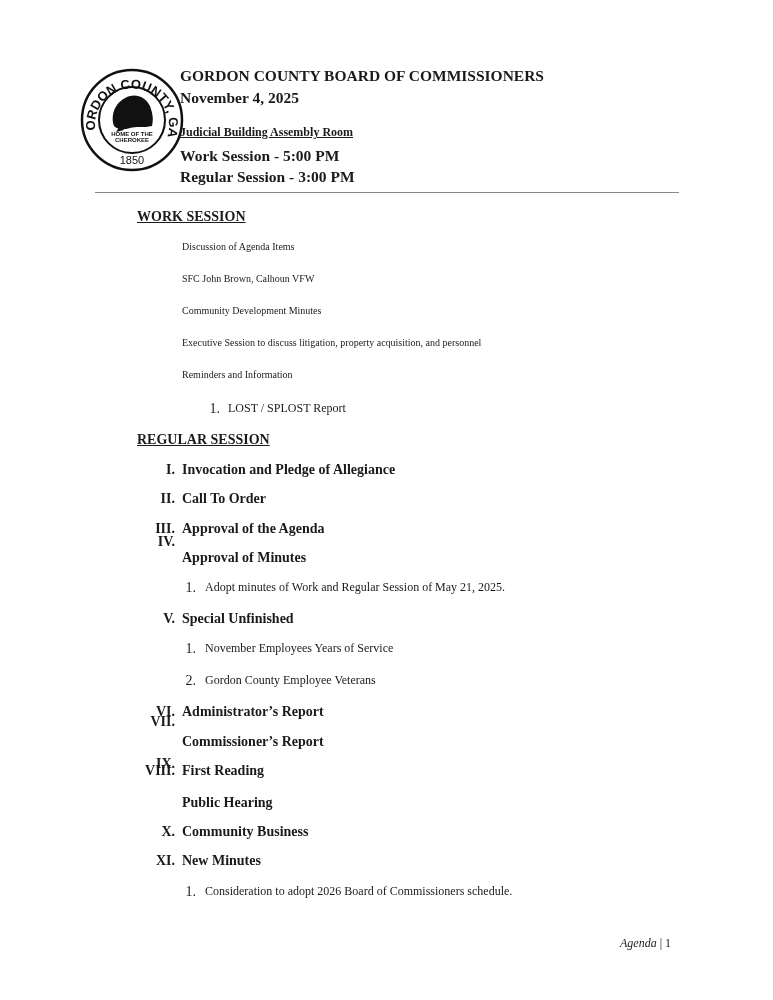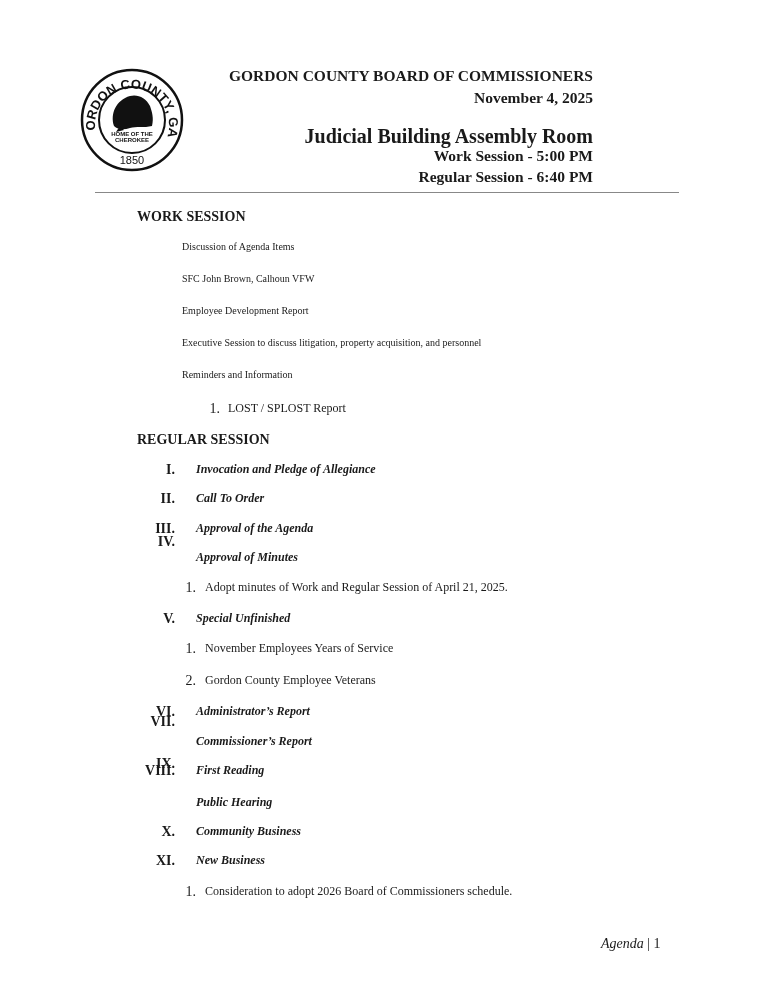--- a/index.html
+++ b/index.html
@@ -1,32 +1,32 @@
 <!DOCTYPE html>
 <html><head>
 <meta charset="utf-8">
 <style>
   html, body { margin: 0; padding: 0; background: #ffffff; }
   body { width: 773px; height: 1000px; position: relative; overflow: hidden;
          font-family: "Liberation Serif", "DejaVu Serif", serif; color: #1a1a1a; }
   .seal { position: absolute; left: 80px; top: 68px; width: 104px; height: 104px; }
-  .header { position: absolute; left: 180px; width: 413px; text-align: right; font-weight: bold; }
+  .header { position: absolute; left: 180px; width: 413px; text-align: left; font-weight: bold; }
   .h-title { top: 67px; font-size: 15.5px; }
   .h-date { top: 89px; font-size: 15.5px; }
-  .h-loc { top: 125px; font-size: 20px; }
+  .h-loc { top: 125px; font-size: 12px; text-decoration: underline; }
   .h-work { top: 147px; font-size: 15.5px; }
   .h-reg { top: 168px; font-size: 15.5px; }
   .hr { position: absolute; left: 95px; top: 192px; width: 584px; height: 0; border-top: 1.5px solid #888; }
-  .sec { position: absolute; left: 137px; font-weight: bold; font-size: 14px; }
+  .sec { position: absolute; left: 137px; font-weight: bold; font-size: 14px; text-decoration: underline; }
   .ws-item { position: absolute; left: 182px; font-size: 10px; }
   .sub-num { position: absolute; font-size: 14px; text-align: right; width: 20px; }
   .sub-text { position: absolute; font-size: 12px; }
   .rom { position: absolute; width: 55px; left: 120px; text-align: right; font-weight: bold; font-size: 14px; }
-  .rom-text { position: absolute; left: 196px; font-weight: bold; font-size: 12px; font-style: italic; }
-  .footer { position: absolute; left: 601px; top: 936px; font-size: 14px; text-align: right; }
+  .rom-text { position: absolute; left: 182px; font-weight: bold; font-size: 14px; }
+  .footer { position: absolute; left: 620px; top: 936px; font-size: 12px; text-align: right; }
   .footer .it { font-style: italic; }
 </style>
 </head>
 <body>
 
 <svg class="seal" viewBox="0 0 104 104">
   <defs>
     <path id="ringPath" d="M 16,66 A 37,37 0 1 1 88,66"></path>
   </defs>
   <circle cx="52" cy="52" r="50" fill="#fff" stroke="#111" stroke-width="2.5"></circle>
@@ -38,47 +38,47 @@
   <path d="M40 58 L36 64 L44 62 Z" fill="#111"></path>
   <text x="52" y="68" text-anchor="middle" font-family="Liberation Sans, sans-serif" font-weight="bold" font-size="6" fill="#111">HOME OF THE</text>
   <text x="52" y="74" text-anchor="middle" font-family="Liberation Sans, sans-serif" font-weight="bold" font-size="6" fill="#111">CHEROKEE</text>
   <text x="52" y="96" text-anchor="middle" font-family="Liberation Sans, sans-serif" font-size="11" fill="#111">1850</text>
 </svg>
 
 <div class="header h-title">GORDON COUNTY BOARD OF COMMISSIONERS</div>
 <div class="header h-date">November 4, 2025</div>
 <div class="header h-loc">Judicial Building Assembly Room</div>
 <div class="header h-work">Work Session - 5:00 PM</div>
-<div class="header h-reg">Regular Session - 6:40 PM</div>
+<div class="header h-reg">Regular Session - 3:00 PM</div>
 <div class="hr"></div>
 
 <div class="sec" style="top:209px">WORK SESSION</div>
 <div class="ws-item" style="top:241px">Discussion of Agenda Items</div>
 <div class="ws-item" style="top:273px">SFC John Brown, Calhoun VFW</div>
-<div class="ws-item" style="top:305px">Employee Development Report</div>
+<div class="ws-item" style="top:305px">Community Development Minutes</div>
 <div class="ws-item" style="top:337px">Executive Session to discuss litigation, property acquisition, and personnel</div>
 <div class="ws-item" style="top:369px">Reminders and Information</div>
 <div class="sub-num" style="left:200px; top:401px">1.</div>
 <div class="sub-text" style="left:228px; top:401px">LOST / SPLOST Report</div>
 
 <div class="sec" style="top:432px">REGULAR SESSION</div>
 
 <div class="rom" style="top:462px">I.</div>
 <div class="rom-text" style="top:462px">Invocation and Pledge of Allegiance</div>
 
 <div class="rom" style="top:491px">II.</div>
 <div class="rom-text" style="top:491px">Call To Order</div>
 
 <div class="rom" style="top:521px">III.</div>
 <div class="rom-text" style="top:521px">Approval of the Agenda</div>
 
 <div class="rom" style="top:534px">IV.</div>
 <div class="rom-text" style="top:550px">Approval of Minutes</div>
 <div class="sub-num" style="left:176px; top:580px">1.</div>
-<div class="sub-text" style="left:205px; top:580px">Adopt minutes of Work and Regular Session of April 21, 2025.</div>
+<div class="sub-text" style="left:205px; top:580px">Adopt minutes of Work and Regular Session of May 21, 2025.</div>
 
 <div class="rom" style="top:611px">V.</div>
 <div class="rom-text" style="top:611px">Special Unfinished</div>
 <div class="sub-num" style="left:176px; top:641px">1.</div>
 <div class="sub-text" style="left:205px; top:641px">November Employees Years of Service</div>
 <div class="sub-num" style="left:176px; top:673px">2.</div>
 <div class="sub-text" style="left:205px; top:673px">Gordon County Employee Veterans</div>
 
 <div class="rom" style="top:704px">VI.</div>
 <div class="rom-text" style="top:704px">Administrator’s Report</div>
@@ -89,21 +89,21 @@
 <div class="rom" style="top:763px">VIII.</div>
 <div class="rom-text" style="top:763px">First Reading</div>
 
 <div class="rom" style="top:756px">IX.</div>
 <div class="rom-text" style="top:795px">Public Hearing</div>
 
 <div class="rom" style="top:824px">X.</div>
 <div class="rom-text" style="top:824px">Community Business</div>
 
 <div class="rom" style="top:853px">XI.</div>
-<div class="rom-text" style="top:853px">New Business</div>
+<div class="rom-text" style="top:853px">New Minutes</div>
 <div class="sub-num" style="left:176px; top:884px">1.</div>
 <div class="sub-text" style="left:205px; top:884px">Consideration to adopt 2026 Board of Commissioners schedule.</div>
 
 <div class="footer">
   <span class="it">Agenda</span>
   <span>|</span>
   <span>1</span>
 </div>
 
 </body></html>

